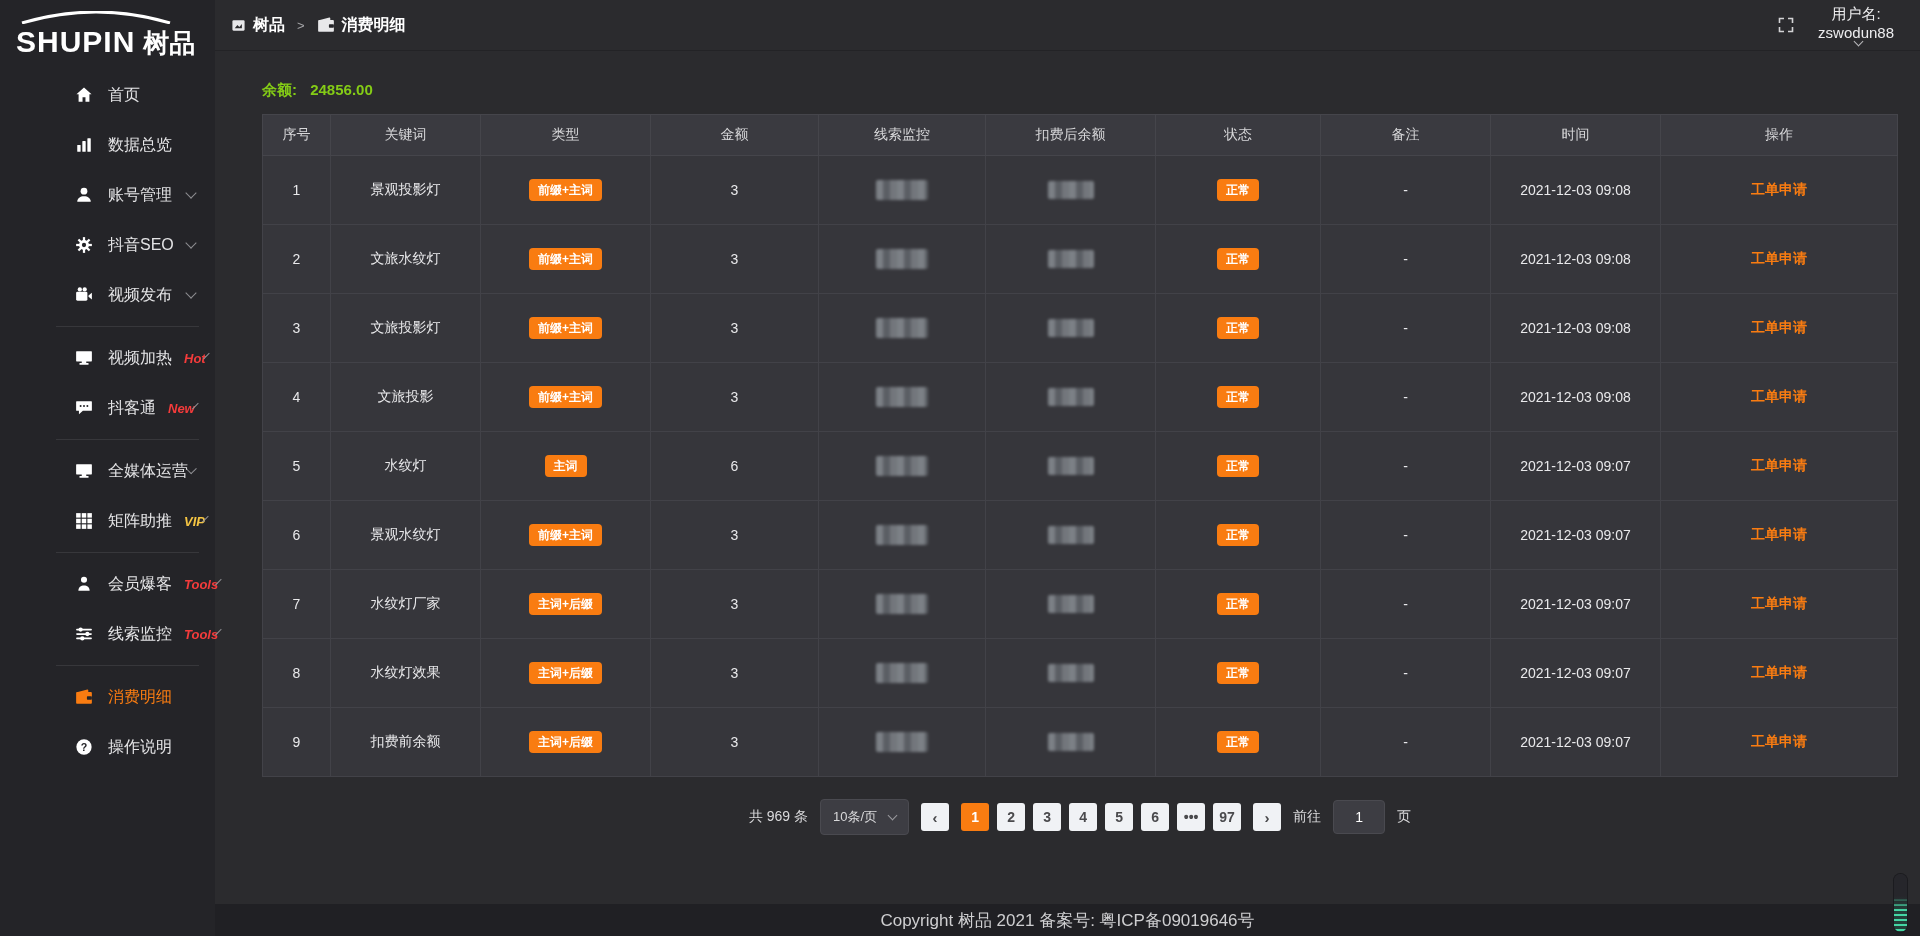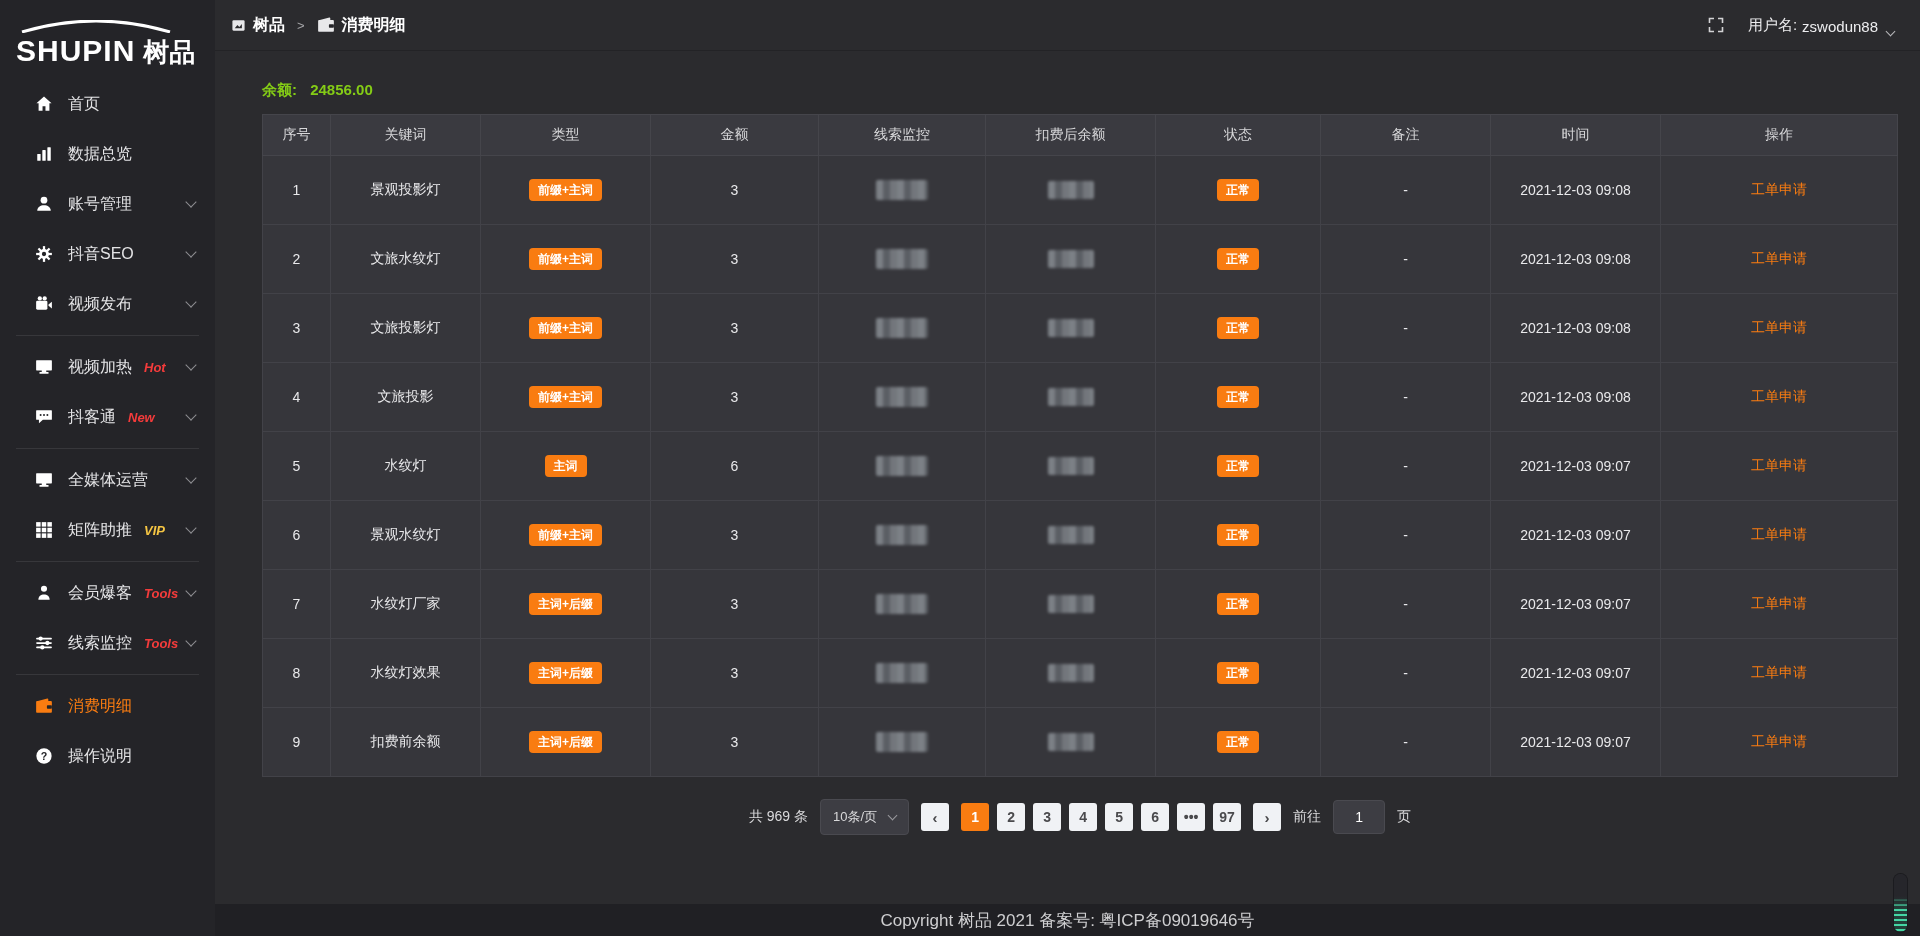--- a/index.html
+++ b/index.html
@@ -4,25 +4,25 @@
 <style>
   html,body{margin:0;padding:0;}
   body{width:1920px;height:936px;overflow:hidden;position:relative;
        font-family:"Liberation Sans","DejaVu Sans",sans-serif;background:#2b2b2e;}
   :root{--accent:#f97c11;}
 
   .app{display:flex;width:1920px;height:936px;}
 
   
   .sidebar{width:215px;min-width:215px;background:#242428;display:flex;flex-direction:column;}
-  .logo{padding:19px 0 0 16px;height:56px;cursor:pointer;}
+  .logo{padding:10px 0 0 16px;height:56px;cursor:pointer;}
   .logo-text{display:flex;align-items:baseline;gap:8px;color:#fff;margin-top:-3px;}
   .logo-en{font-size:30px;font-weight:800;letter-spacing:1px;}
   .logo-cn{font-size:26px;font-weight:800;}
-  .menu{flex:1;padding-top:4px;}
+  .menu{flex:1;padding-top:4px;padding-left:40px;}
   .menu-item{display:flex;align-items:center;height:50px;padding:0 20px 0 34px;
              color:#e4e4e6;font-size:16px;cursor:pointer;white-space:nowrap;}
   .mi-icon{width:19px;height:19px;display:flex;align-items:center;justify-content:center;
            margin-right:15px;color:#fff;flex:none;}
   .menu-item.active{color:var(--accent);}
   .menu-item.active .mi-icon{color:var(--accent);}
   .mi-badge{font-style:italic;font-weight:bold;font-size:13px;margin-left:12px;}
   .chev{display:inline-block;width:7px;height:7px;border-right:1.6px solid currentColor;
         border-bottom:1.6px solid currentColor;transform:rotate(45deg);}
   .menu-item .chev{margin-left:auto;color:#8e8e92;margin-top:-4px;}
@@ -31,40 +31,40 @@
   
   .right{flex:1;display:flex;flex-direction:column;min-width:0;}
   .topbar{height:50px;min-height:50px;display:flex;align-items:center;justify-content:space-between;
           padding:0 26px 0 16px;background:#2b2b2e;border-bottom:1px solid #232326;}
   .breadcrumb{display:flex;align-items:center;gap:12px;color:#fff;font-size:16px;font-weight:bold;}
   .bc-item{display:flex;align-items:center;gap:7px;cursor:pointer;}
   .bc-icon{display:flex;color:#e8e8ea;}
   .bc-sep{color:#a5a5a8;font-size:13px;font-weight:normal;}
   .topbar-right{display:flex;align-items:center;gap:24px;color:#ededef;font-size:15px;}
   .fs{display:flex;color:#d3d3d5;cursor:pointer;}
-  .user{display:flex;align-items:flex-end;gap:5px;cursor:pointer;}
+  .user{display:flex;align-items:center;cursor:pointer;flex-direction:column;}
   .user .chev{color:#b8b8bb;width:6px;height:6px;margin-top:-3px;margin-left:4px;}
 
   
   .content{flex:1;display:flex;flex-direction:column;padding:26px 22px 0 47px;min-width:0;}
   .balance{color:#84cc16;font-size:15px;font-weight:bold;margin:4px 0 14px 0;}
   .bal-value{margin-left:9px;}
 
   .data-table{width:100%;border-collapse:collapse;table-layout:fixed;}
   .data-table th{background:#3a3a40;height:38px;font-weight:normal;color:#d8d8da;
                  font-size:14px;border:1px solid #45454b;}
   .data-table td{background:#36363b;height:66px;text-align:center;color:#e9e9eb;
                  font-size:14px;border:1px solid #424248;}
   .badge{display:inline-block;background:var(--accent);color:#fff;font-size:12px;
          padding:5px 9px;border-radius:4px;line-height:1;font-weight:bold;}
   .masked{display:inline-block;width:52px;height:20px;border-radius:2px;vertical-align:middle;
           background:repeating-linear-gradient(90deg,#9aa0a6 0 7px,#6b7076 7px 14px,#8d9298 14px 21px);
           filter:blur(1.8px);opacity:.7;}
   .masked.m2{width:46px;height:18px;}
-  .action-link{color:var(--accent);cursor:pointer;font-weight:normal;margin-top:28px;}
+  .action-link{color:var(--accent);cursor:pointer;font-weight:bold;margin-top:28px;}
 
   
   .pagination{display:flex;align-items:center;justify-content:center;gap:12px;
               margin-top:22px;color:#dadadc;font-size:14px;}
   .pg-size{display:flex;align-items:center;gap:12px;background:#3d3d43;border:1px solid #4a4a50;
            border-radius:4px;padding:8px 12px;font-size:13px;color:#d8d8da;cursor:pointer;}
   .pg-size .chev{width:6px;height:6px;color:#9a9a9e;margin-top:-3px;}
   .pg-pages{display:flex;gap:8px;}
   .pg-btn{min-width:28px;height:28px;border:none;border-radius:3px;background:#f0f2f5;
           color:#4a4a4d;font-size:14px;font-weight:bold;display:flex;align-items:center;

